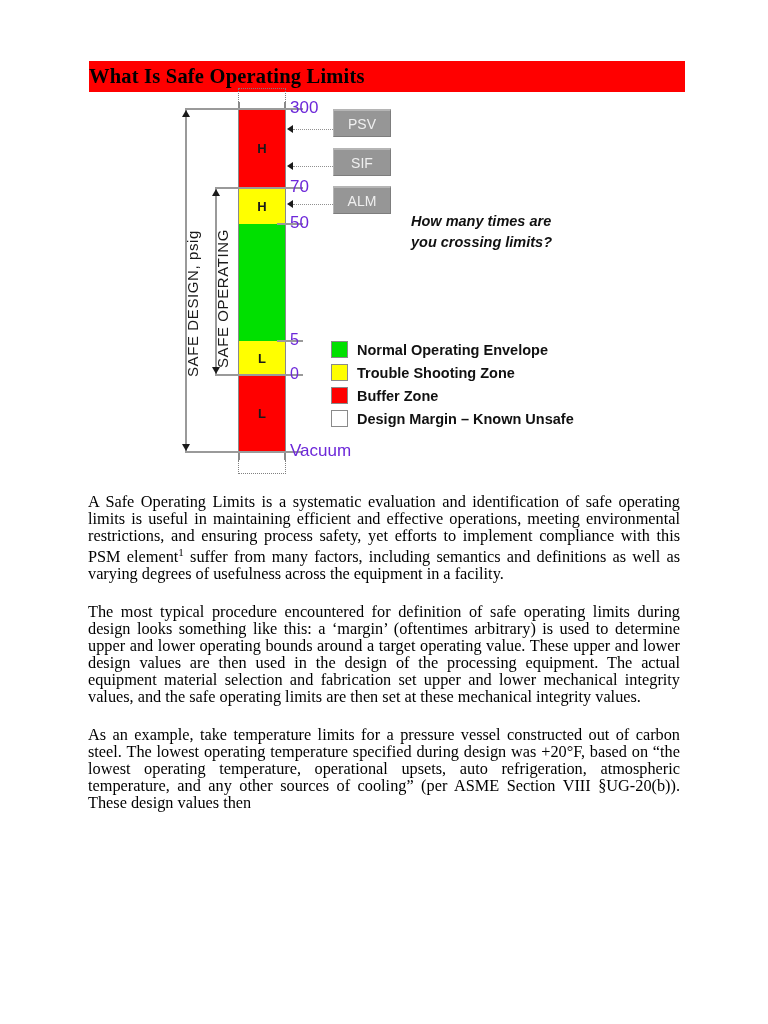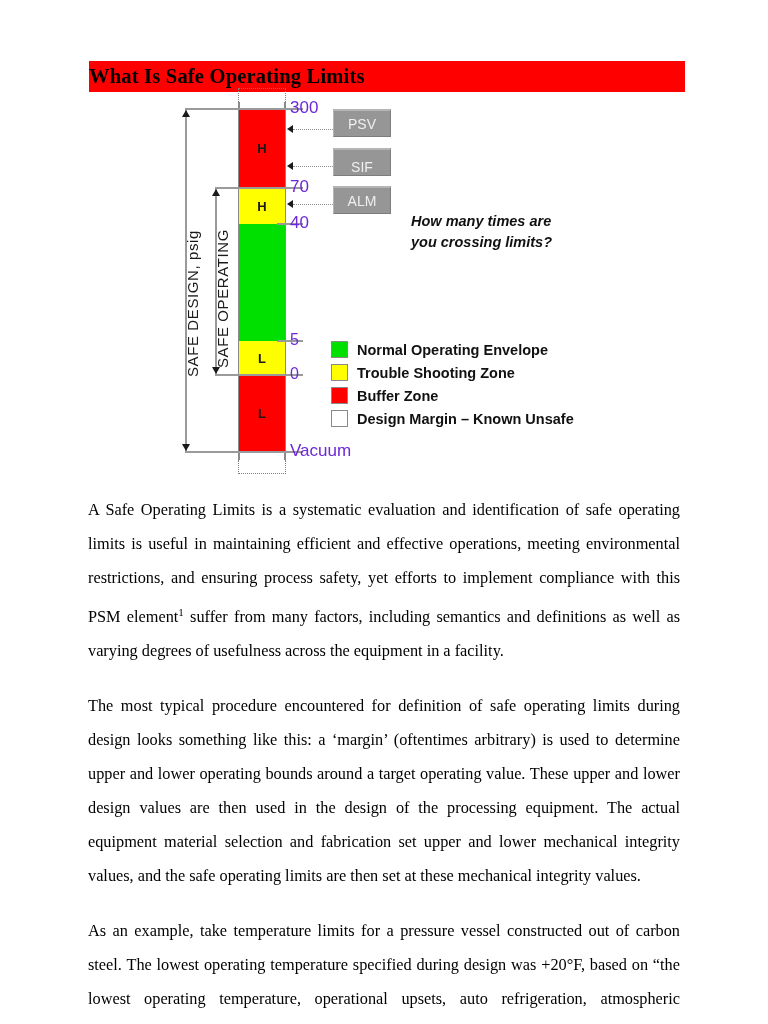--- a/index.html
+++ b/index.html
@@ -204,21 +204,21 @@
   #body-text {
     position: absolute;
     left: 88px;
     top: 493px;
     width: 592px;
   }
   #body-text p {
     margin: 0 0 21px 0;
     font-family: "Liberation Serif", serif;
     font-size: 16.3px;
-    line-height: 34px;
+    line-height: 17px;
     text-align: justify;
     color: #000000;
   }
   #body-text p:last-child { margin-bottom: 4px; }
   sup { font-size: 0.68em; vertical-align: super; }
 </style>
 </head>
 <body>
 
 <div id="title-banner">
@@ -253,21 +253,21 @@
 
   <div class="tick-line" style="left:185px; top:28px; width:118px;"></div>
   <div class="tick-line" style="left:215px; top:107px; width:88px;"></div>
   <div class="tick-line" style="left:277px; top:143px; width:26px;"></div>
   <div class="tick-line" style="left:277px; top:260px; width:26px;"></div>
   <div class="tick-line" style="left:215px; top:294px; width:88px;"></div>
   <div class="tick-line" style="left:185px; top:371px; width:118px;"></div>
 
   <div class="tick-label" style="left:290px; top:18px;">300</div>
   <div class="tick-label" style="left:290px; top:97px;">70</div>
-  <div class="tick-label" style="left:290px; top:133px;">40</div>
+  <div class="tick-label" style="left:290px; top:133px;">50</div>
   <div class="tick-label small" style="left:290px; top:251px;">5</div>
   <div class="tick-label small" style="left:290px; top:285px;">0</div>
   <div class="tick-label" style="left:290px; top:361px;">Vacuum</div>
 
   <div class="ext-vline" style="left:185px; top:30px; height:341px;"></div>
   <div class="ext-arrow up" style="left:182px; top:30px;"></div>
   <div class="ext-arrow down" style="left:182px; top:364px;"></div>
   <div class="vert-label" style="left:184px; top:297px;">SAFE DESIGN, psig</div>
 
   <div class="ext-vline" style="left:215px; top:109px; height:185px;"></div>
@@ -276,21 +276,21 @@
   <div class="vert-label" style="left:214px; top:288px;">SAFE OPERATING</div>
 
   <div class="leader-arrow" style="left:287px; top:45px;"></div>
   <div class="leader" style="left:293px; top:49px; width:42px;"></div>
   <div class="layer-box" style="left:333px; top:29px;">
     <span>PSV</span>
   </div>
 
   <div class="leader-arrow" style="left:287px; top:82px;"></div>
   <div class="leader" style="left:293px; top:86px; width:42px;"></div>
-  <div class="layer-box" style="left:333px; top:68px;align-items:flex-end;">
+  <div class="layer-box" style="left:333px; top:68px;">
     <span>SIF</span>
   </div>
 
   <div class="leader-arrow" style="left:287px; top:120px;"></div>
   <div class="leader" style="left:293px; top:124px; width:42px;"></div>
   <div class="layer-box" style="left:333px; top:106px;justify-content:center;">
     <span>ALM</span>
   </div>
 
   <div id="legend">

